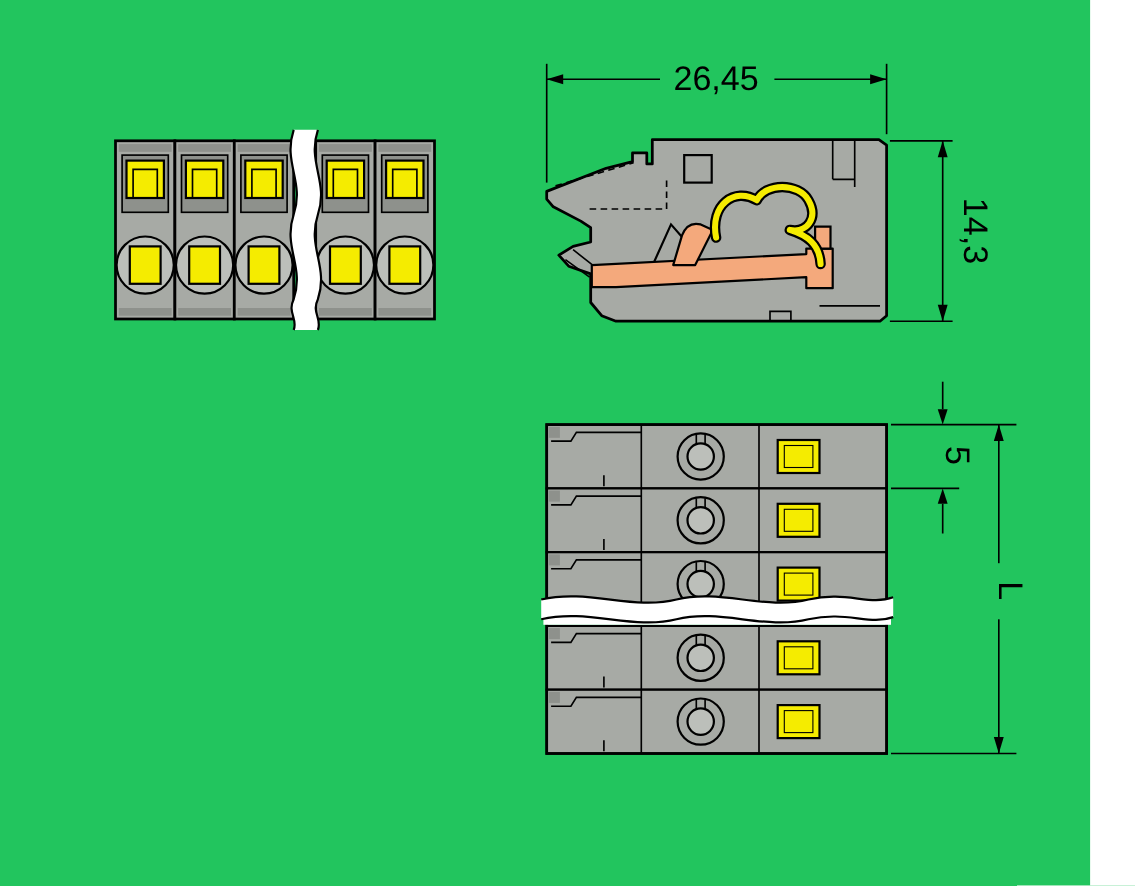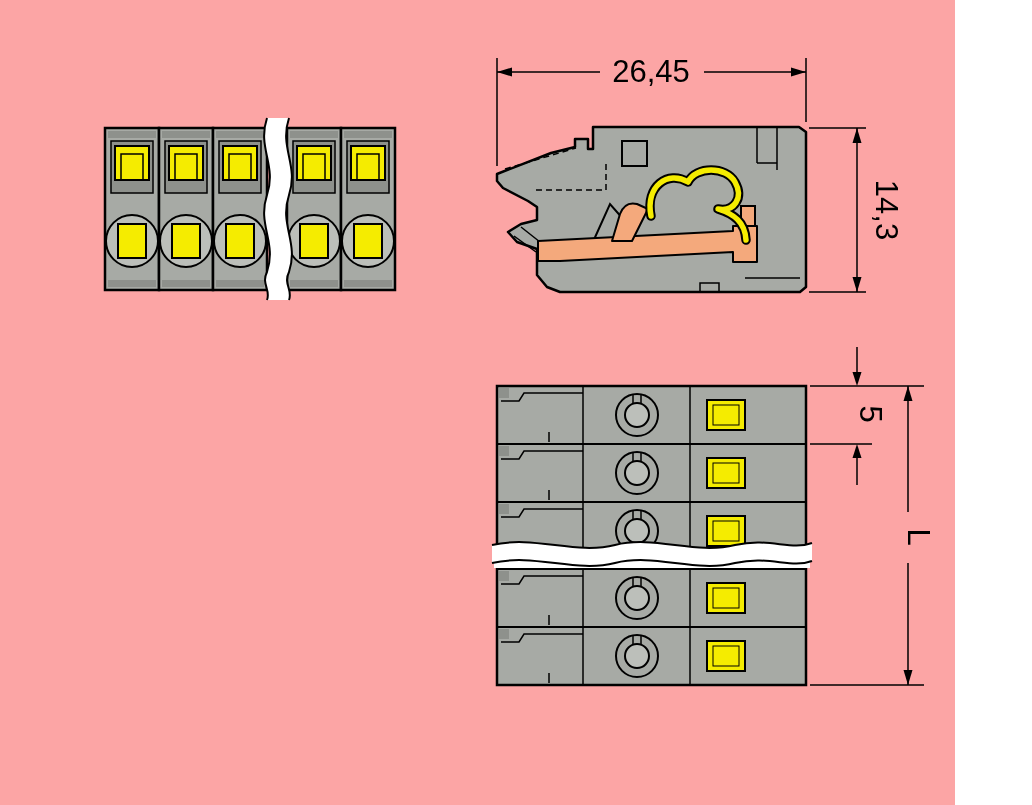--- a/index.html
+++ b/index.html
@@ -1,17 +1,17 @@
 <!DOCTYPE html>
 <html style="--body-gray: #a7aaa5; --dark-gray: #8e918c; --light-gray: #bcbfba; --yellow: #f5ec00; --copper: #f4a97c;"><head>
 <meta charset="utf-8">
 <style>
   html,body{margin:0;padding:0;background:#fff;}
-  #stage{position:relative;width:955px;height:805px;background:#fca5a5;overflow:hidden;
-         font-family:"Liberation Sans", sans-serif;}
+  #stage{position:relative;width:955px;height:805px;background:#22c55e;overflow:hidden;
+         font-family:"Liberation Sans", sans-serif;padding-left:36px;}
   svg{position:absolute;left:0;top:0;}
   
   .c-body{fill:var(--body-gray,#a7aaa5);}
   .c-dark{fill:var(--dark-gray,#8e918c);}
   .c-light{fill:var(--light-gray,#bcbfba);}
   .c-yellow{fill:var(--yellow,#f7ee00);}
   .c-copper{fill:var(--copper,#f4a97c);}
   .c-white{fill:#ffffff;}
   .nofill{fill:none;}
   .s25{stroke:#000;stroke-width:2.5;}

